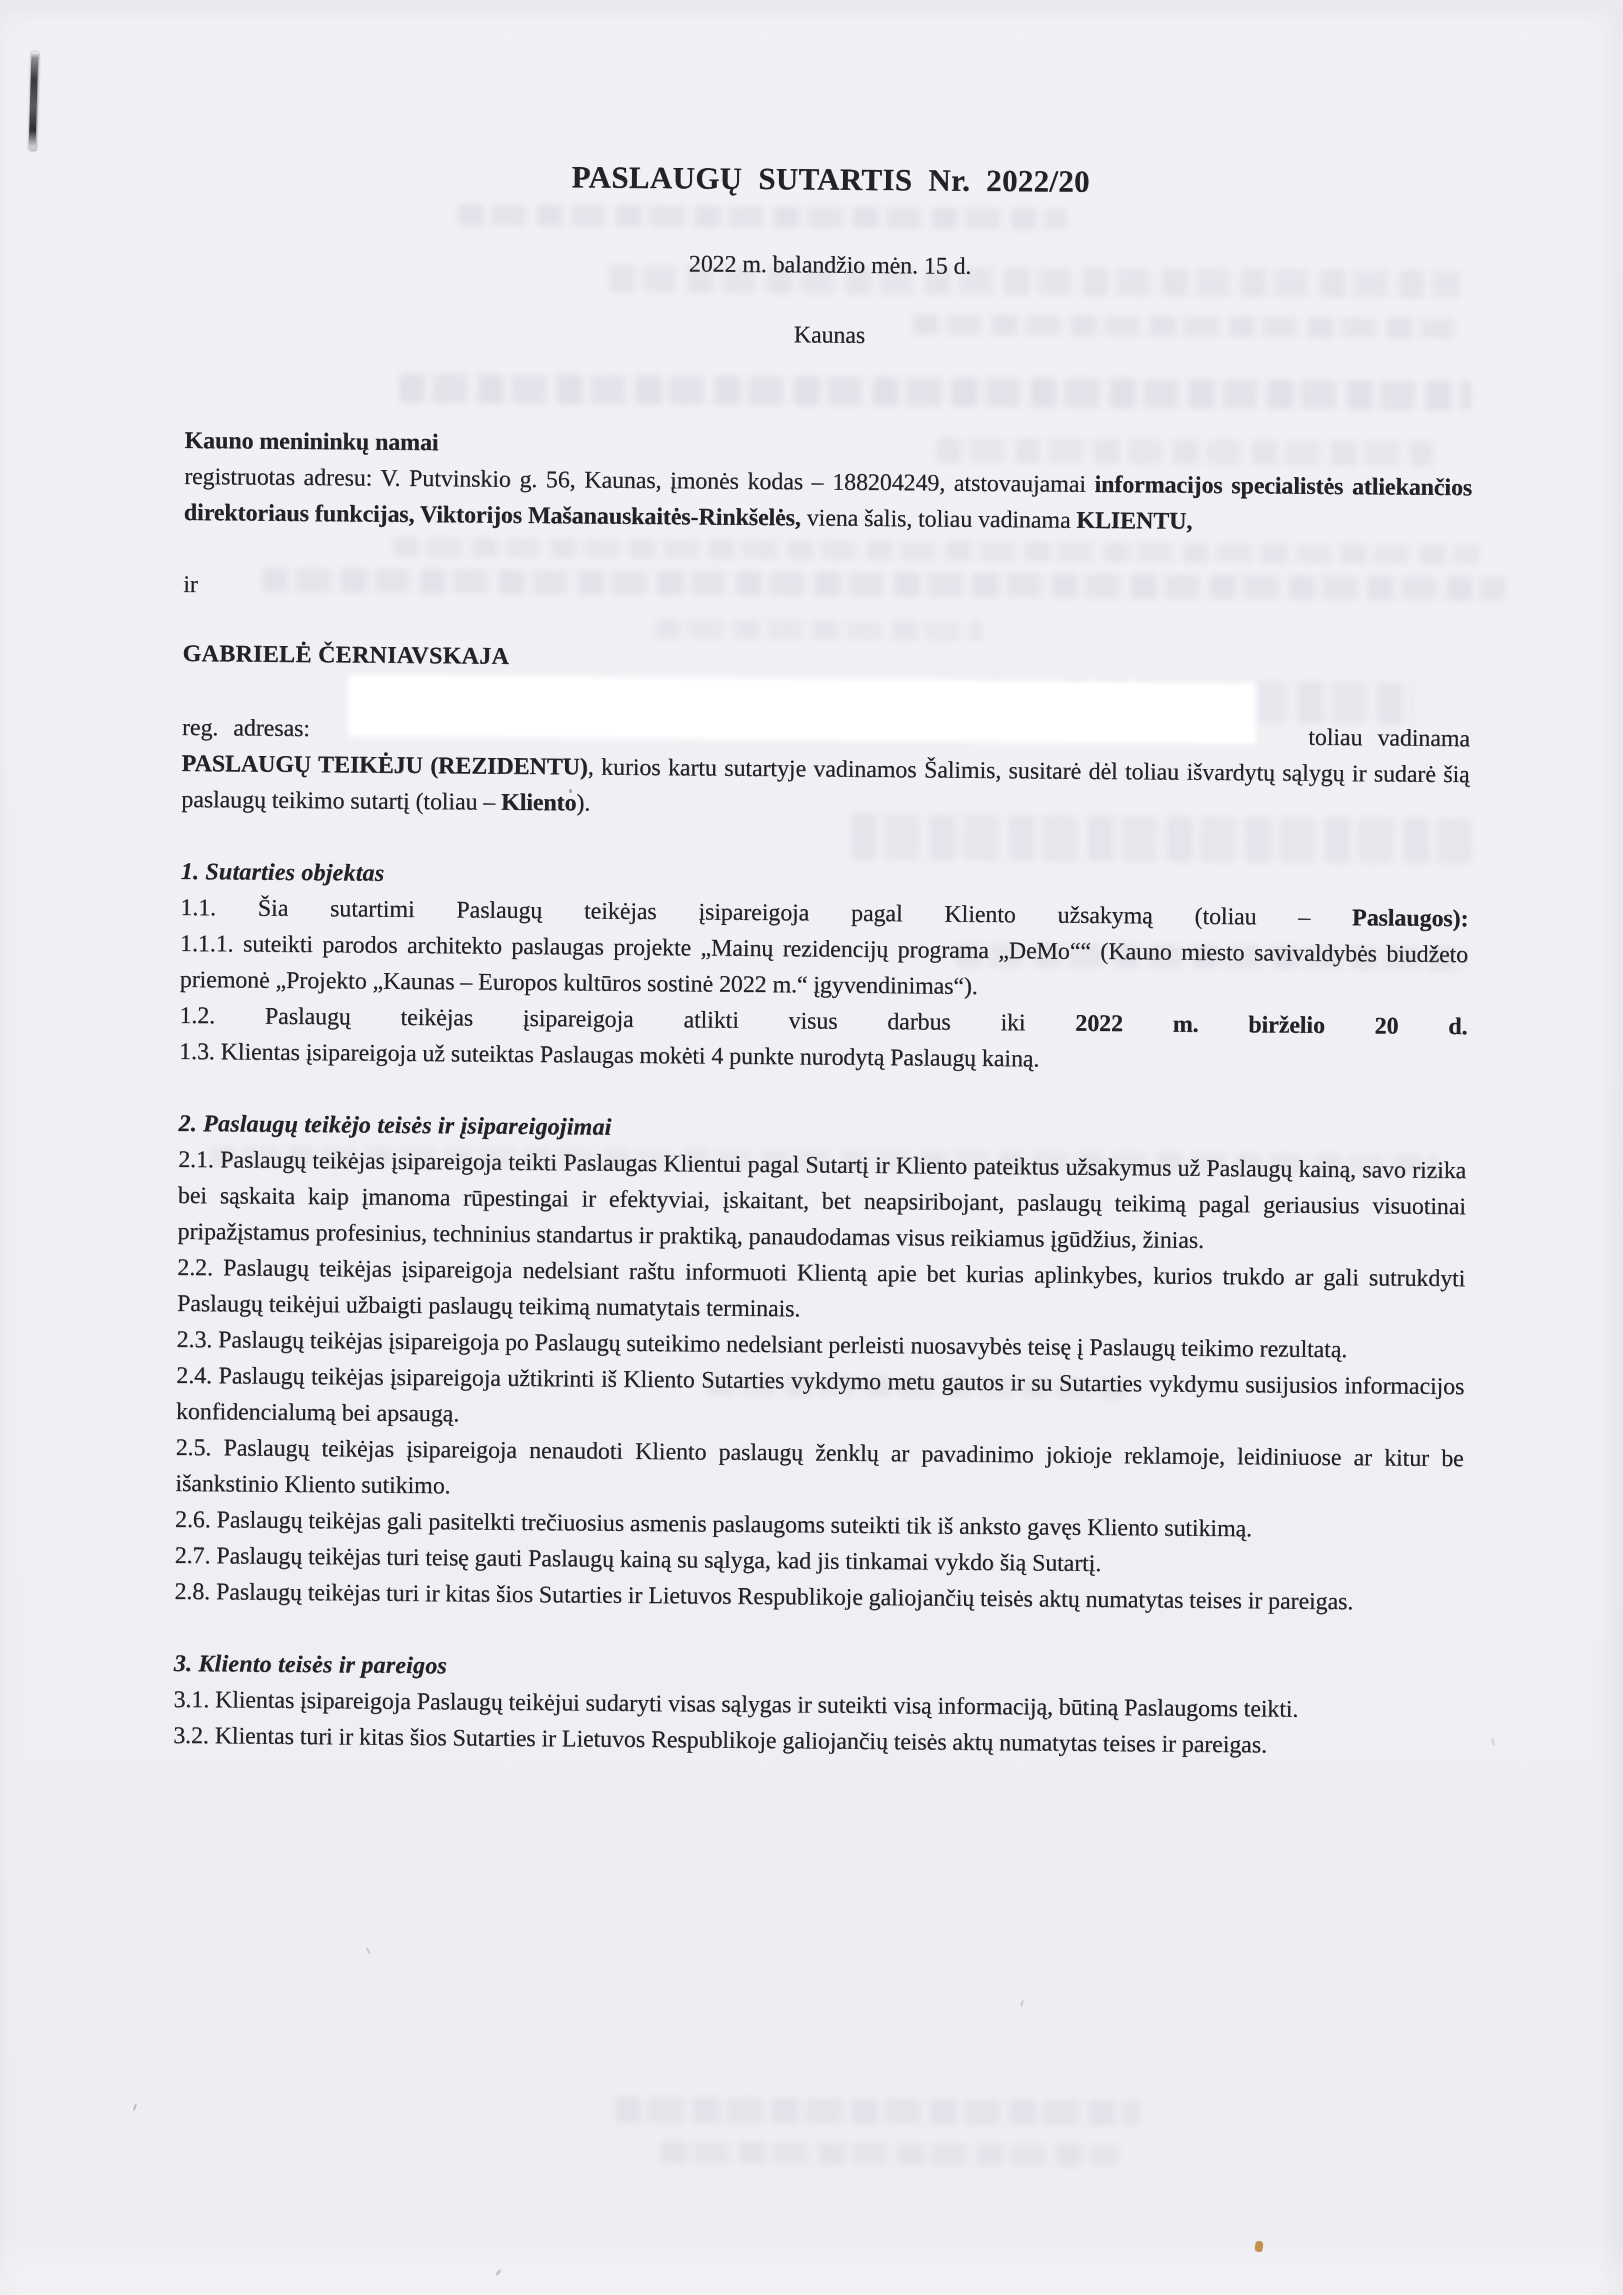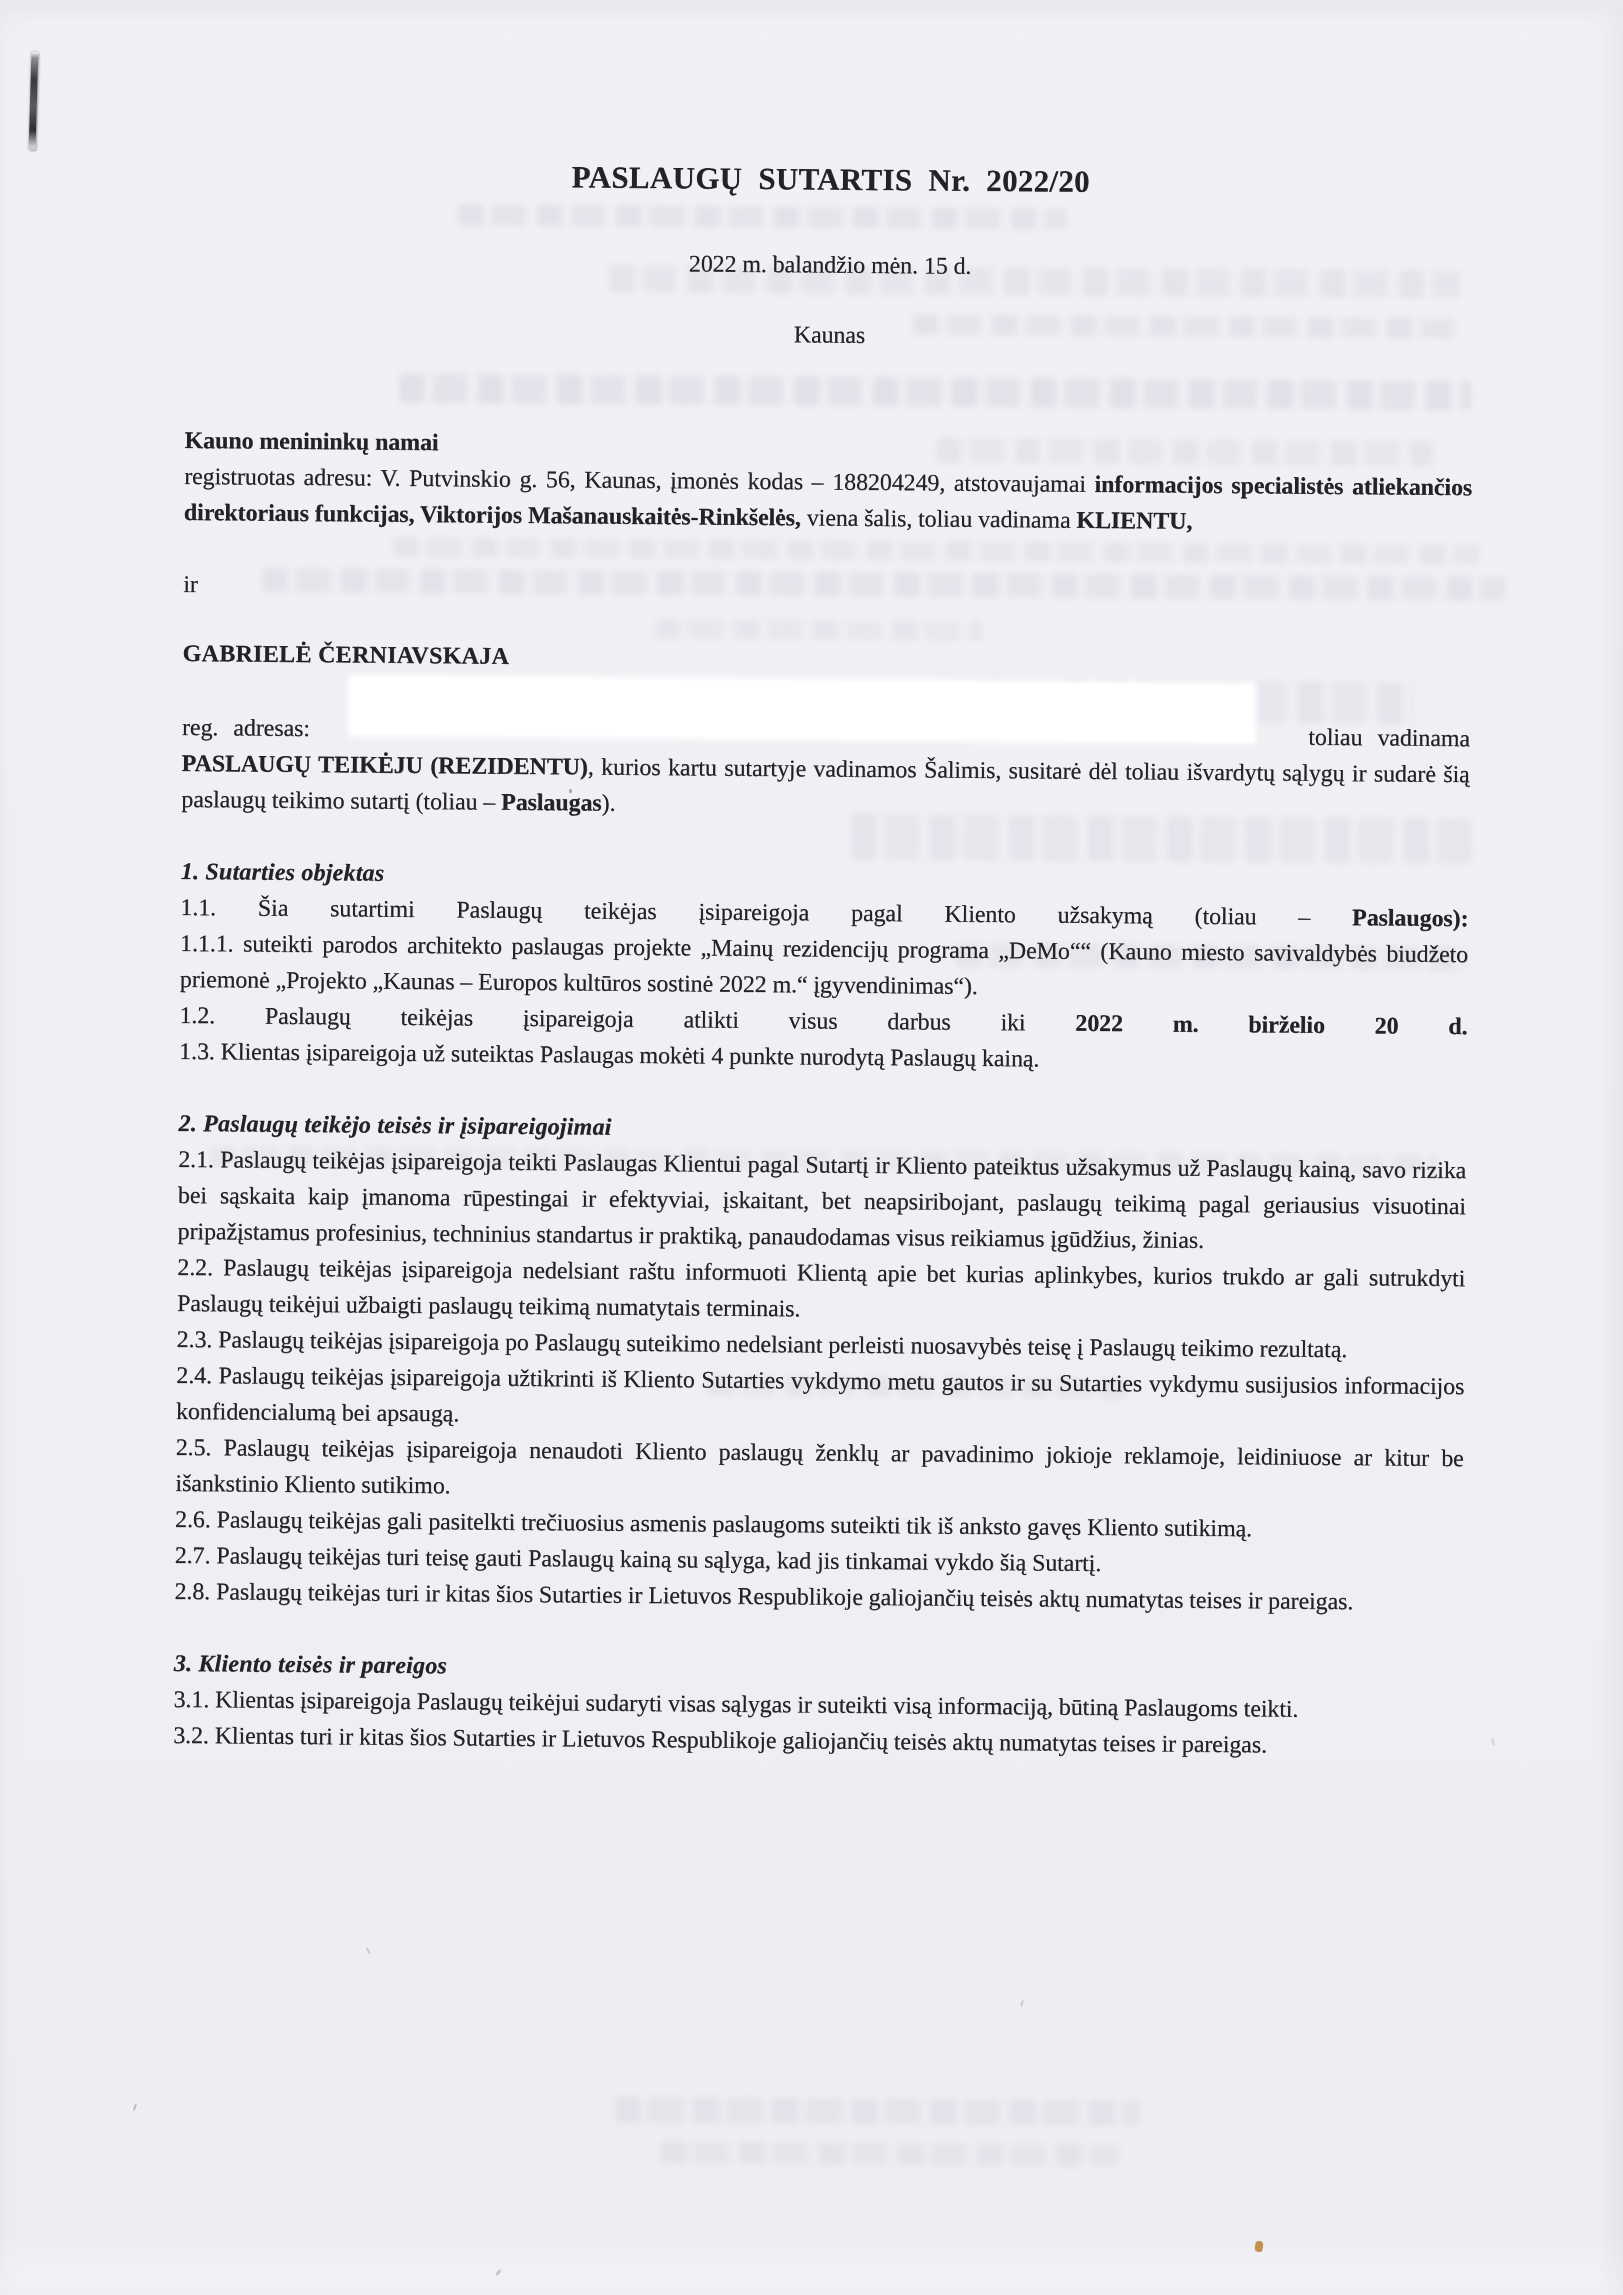--- a/index.html
+++ b/index.html
@@ -130,21 +130,21 @@
 
     <p class="connector">ir</p>
 
     <p class="provider-name">GABRIELĖ ČERNIAVSKAJA</p>
 
     <div class="addr-row">
       <span>reg.  adresas:</span>
       <span class="redaction"></span>
       <span>toliau  vadinama</span>
     </div>
-    <p class="jtext"><b>PASLAUGŲ TEIKĖJU (REZIDENTU)</b><span>, kurios kartu sutartyje vadinamos Šalimis, susitarė dėl toliau išvardytų sąlygų ir sudarė šią paslaugų teikimo sutartį  (toliau – </span><b>Paslaugas</b><span>).</span></p>
+    <p class="jtext"><b>PASLAUGŲ TEIKĖJU (REZIDENTU)</b><span>, kurios kartu sutartyje vadinamos Šalimis, susitarė dėl toliau išvardytų sąlygų ir sudarė šią paslaugų teikimo sutartį  (toliau – </span><b>Kliento</b><span>).</span></p>
 
     <div class="sec">
       <p class="sec-heading">1. Sutarties objektas</p>
       <p class="spread"><span>1.1. Šia sutartimi Paslaugų teikėjas įsipareigoja pagal Kliento užsakymą (toliau – </span><b>Paslaugos):</b></p>
       <p class="jtext">1.1.1. suteikti parodos architekto paslaugas projekte „Mainų rezidencijų programa „DeMo““ (Kauno miesto savivaldybės biudžeto priemonė „Projekto „Kaunas – Europos kultūros sostinė 2022 m.“ įgyvendinimas“).</p>
       <p class="spread"><span>1.2. Paslaugų teikėjas įsipareigoja atlikti visus darbus iki </span><b>2022 m. birželio 20 d.</b></p>
       <p class="jtext">1.3. Klientas įsipareigoja už suteiktas Paslaugas mokėti 4 punkte nurodytą Paslaugų kainą.</p>
     </div>
 
     <div class="sec">

